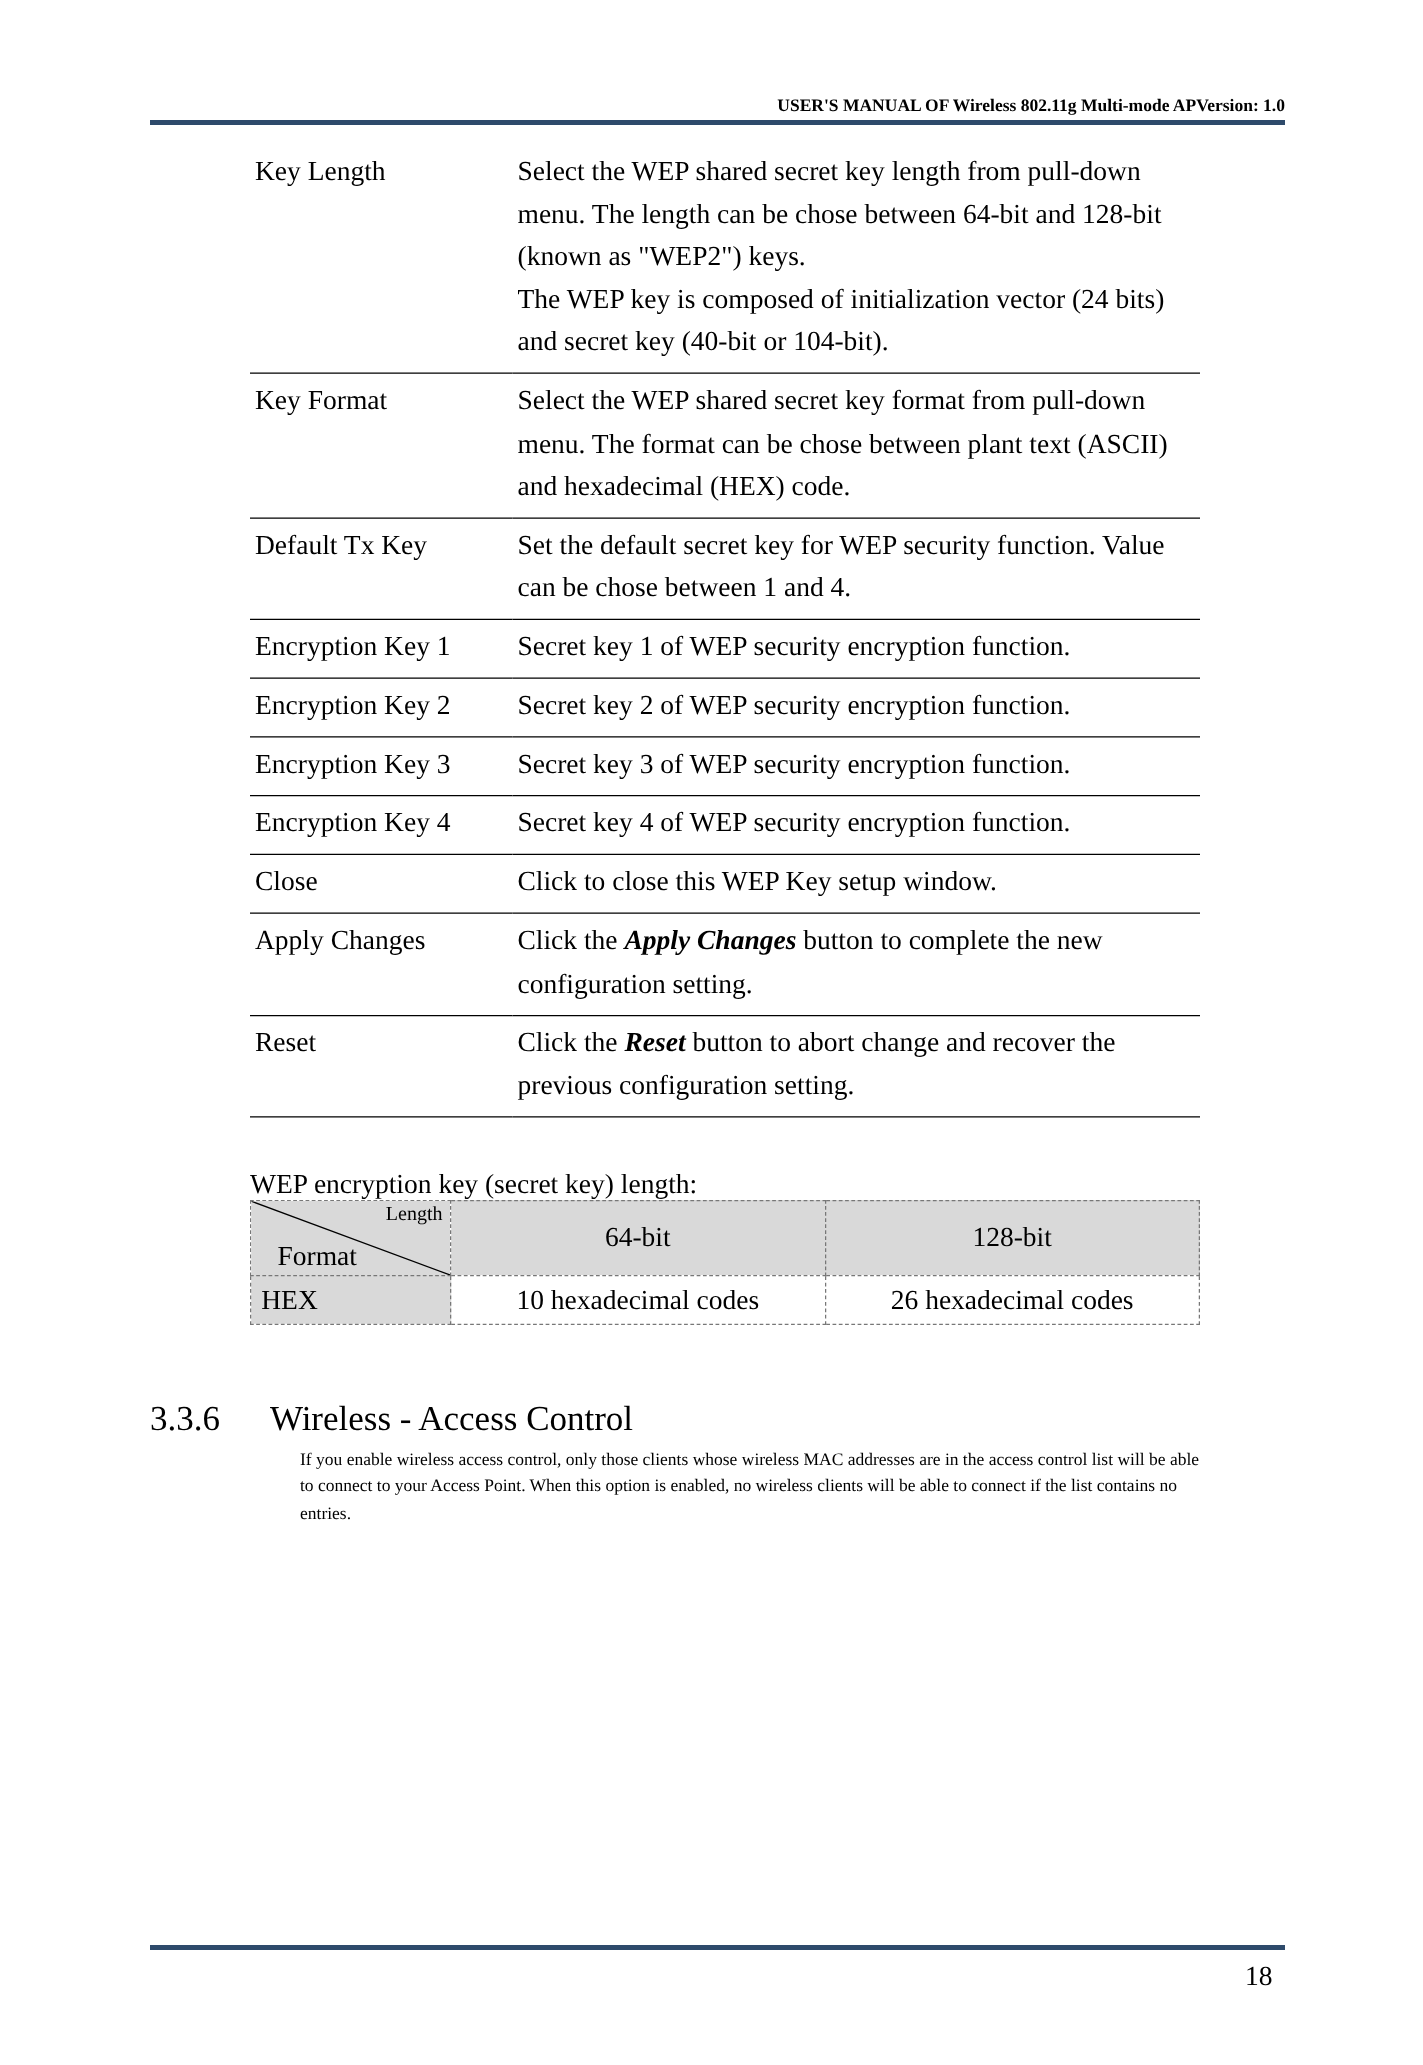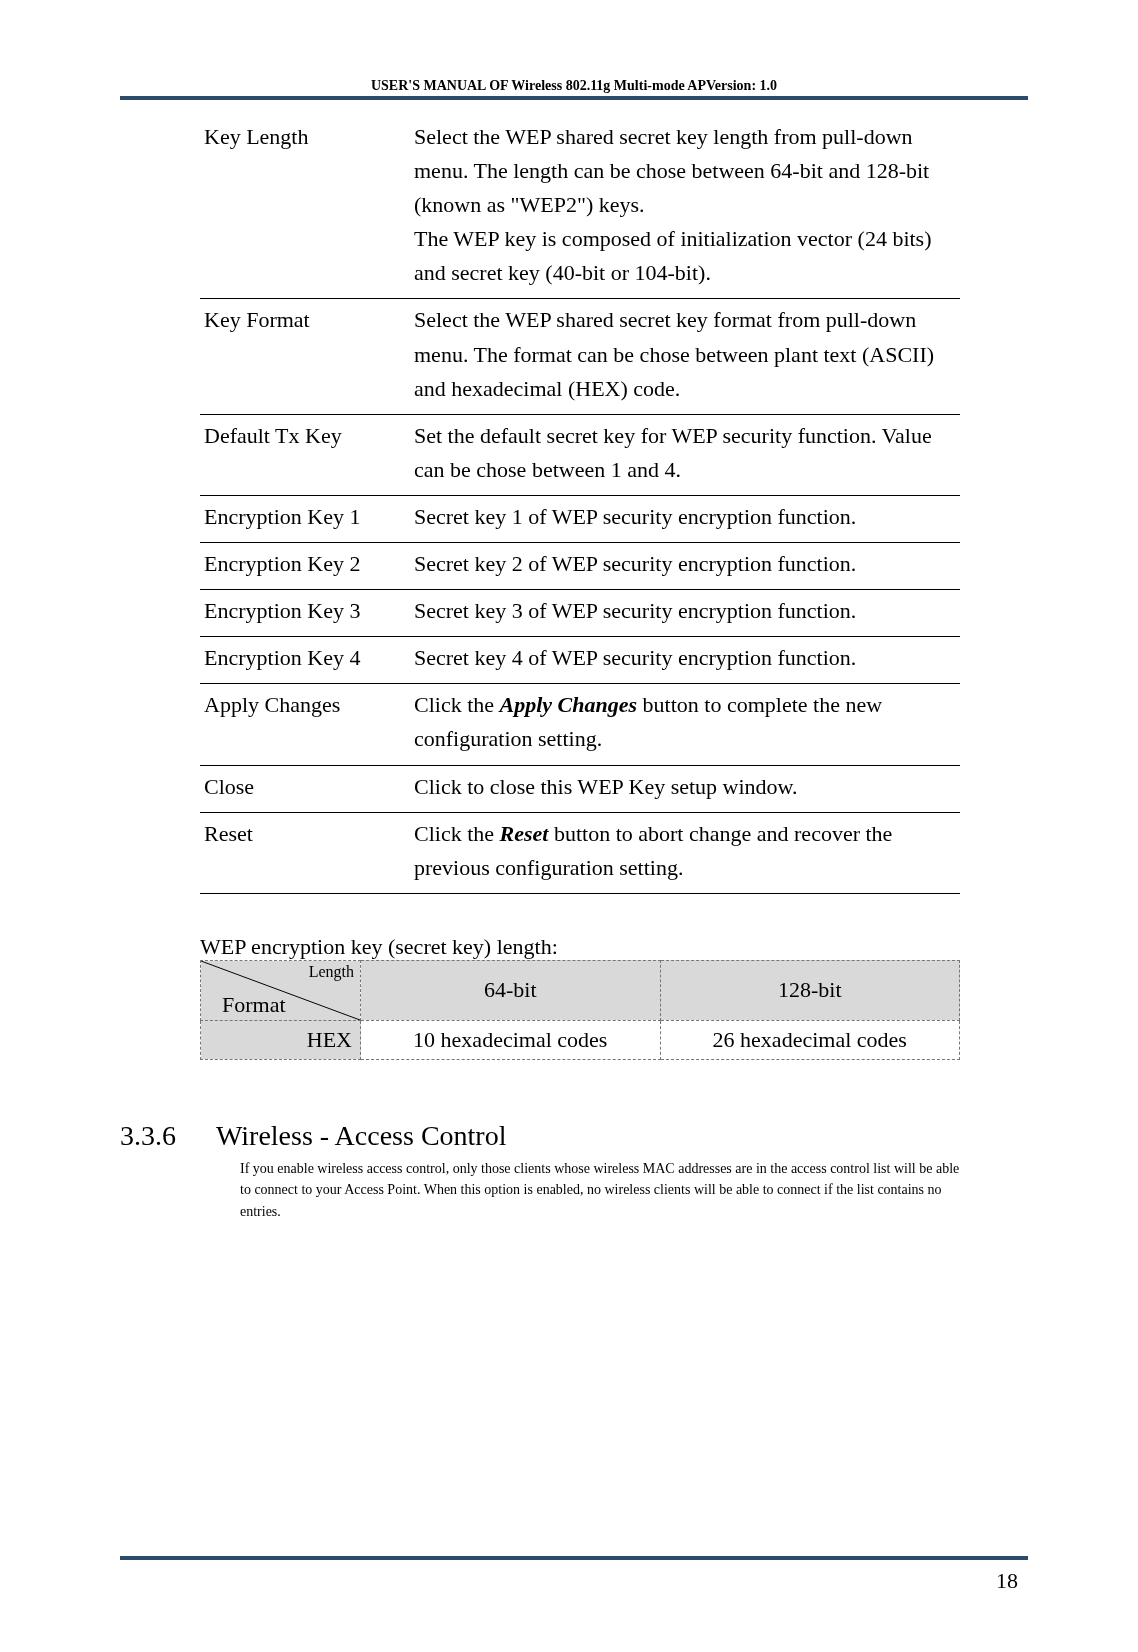--- a/index.html
+++ b/index.html
@@ -7,21 +7,21 @@
     font-family: "Times New Roman", Times, serif;
     background: #fff;
     color: #000;
     width: 1138px;
     height: 1652px;
     position: relative;
     padding: 78px 110px 0 120px;
   }
   .header {
     display: flex;
-    justify-content: center;
+    justify-content: flex-end;
     align-items: baseline;
     border-bottom: 4px solid #2e4a6b;
     padding-bottom: 2px;
     margin-bottom: 16px;
   }
   .header-title {
     font-size: 14px;
     font-weight: bold;
   }
   .header-version {
@@ -150,26 +150,26 @@
       </tr>
       <tr>
         <td>Encryption Key 3</td>
         <td>Secret key 3 of WEP security encryption function.</td>
       </tr>
       <tr>
         <td>Encryption Key 4</td>
         <td>Secret key 4 of WEP security encryption function.</td>
       </tr>
       <tr>
+        <td>Close</td>
+        <td>Click to close this WEP Key setup window.</td>
+      </tr>
+      <tr>
         <td>Apply Changes</td>
         <td>Click the <span class="italic-bold">Apply Changes</span> button to complete the new configuration setting.</td>
-      </tr>
-      <tr>
-        <td>Close</td>
-        <td>Click to close this WEP Key setup window.</td>
       </tr>
       <tr>
         <td>Reset</td>
         <td>Click the <span class="italic-bold">Reset</span> button to abort change and recover the previous configuration setting.</td>
       </tr>
     </tbody>
 </table>
 
 <div class="wep-caption">WEP encryption key (secret key) length:</div>
 
@@ -180,21 +180,21 @@
       <svg viewBox="0 0 160 60" preserveAspectRatio="none">
         <line x1="0" y1="0" x2="160" y2="60" stroke="#000" stroke-width="1"></line>
       </svg>
       <span class="diag-top">Length</span>
       <span class="diag-bot">Format</span>
     </th>
     <th>64-bit</th>
     <th>128-bit</th>
   </tr>
   <tr>
-    <th style="text-align:right">HEX</th>
+    <th style="text-align:left">HEX</th>
     <td>10 hexadecimal codes</td>
     <td>26 hexadecimal codes</td>
   </tr>
 </tbody>
   </table>
 
 <div class="section-heading">
   <span class="num">3.3.6</span><span>Wireless - Access Control</span>
 </div>
 <div class="section-body">If you enable wireless access control, only those clients whose wireless MAC addresses are in the access control list will be able to connect to your Access Point. When this option is enabled, no wireless clients will be able to connect if the list contains no entries.</div>

